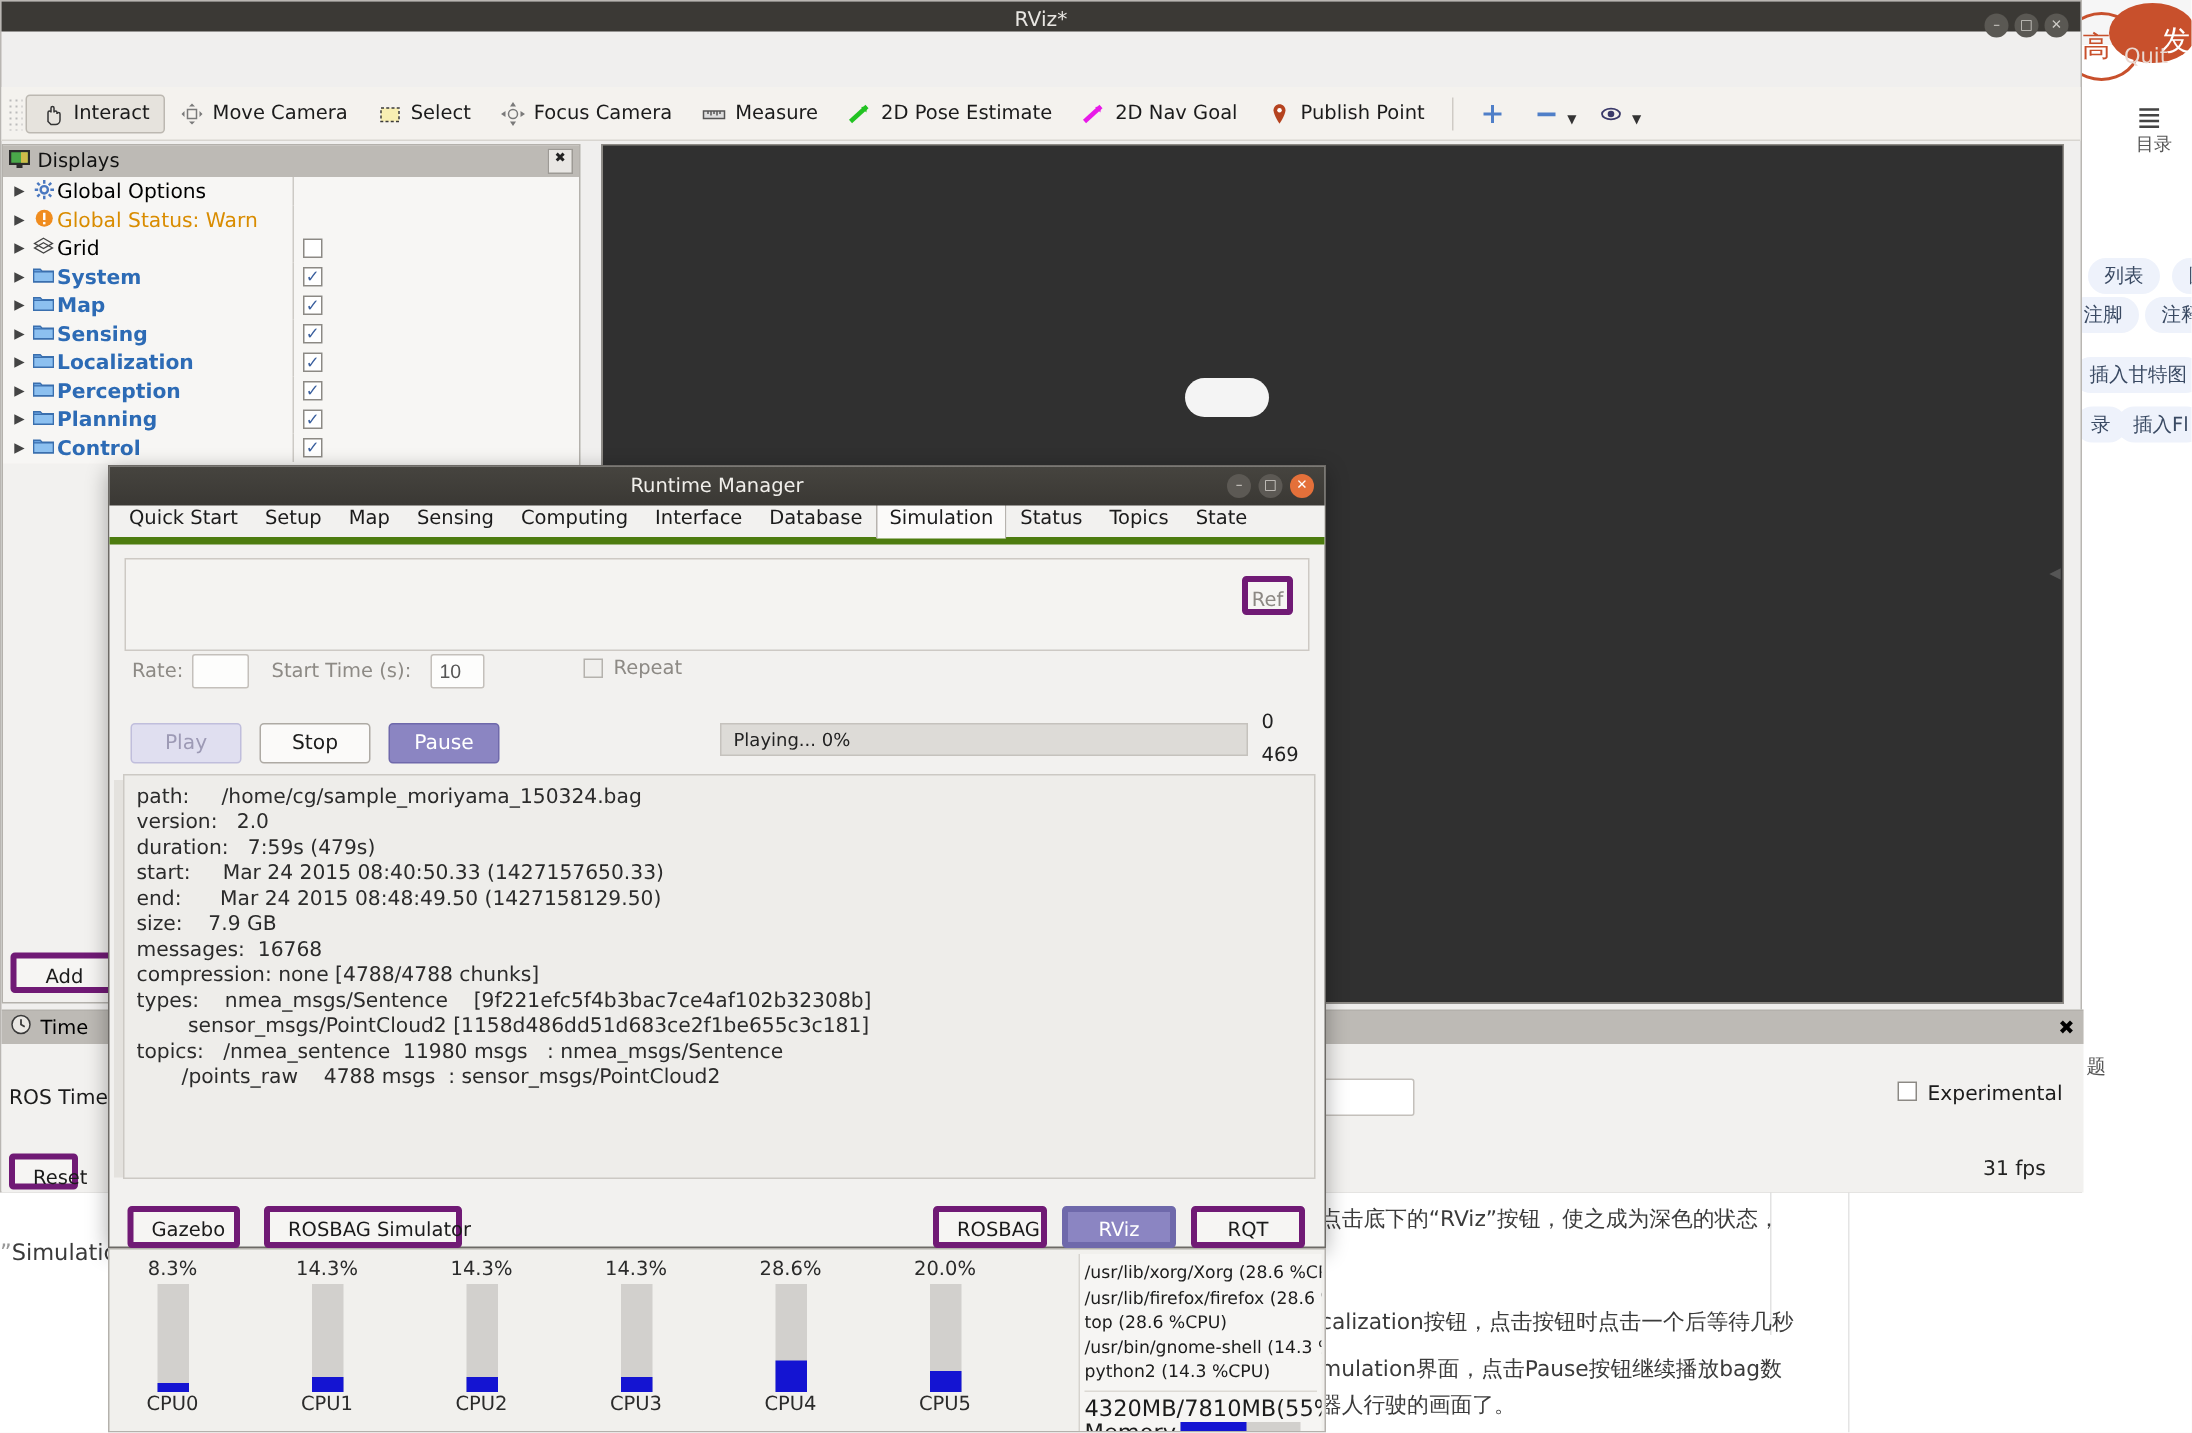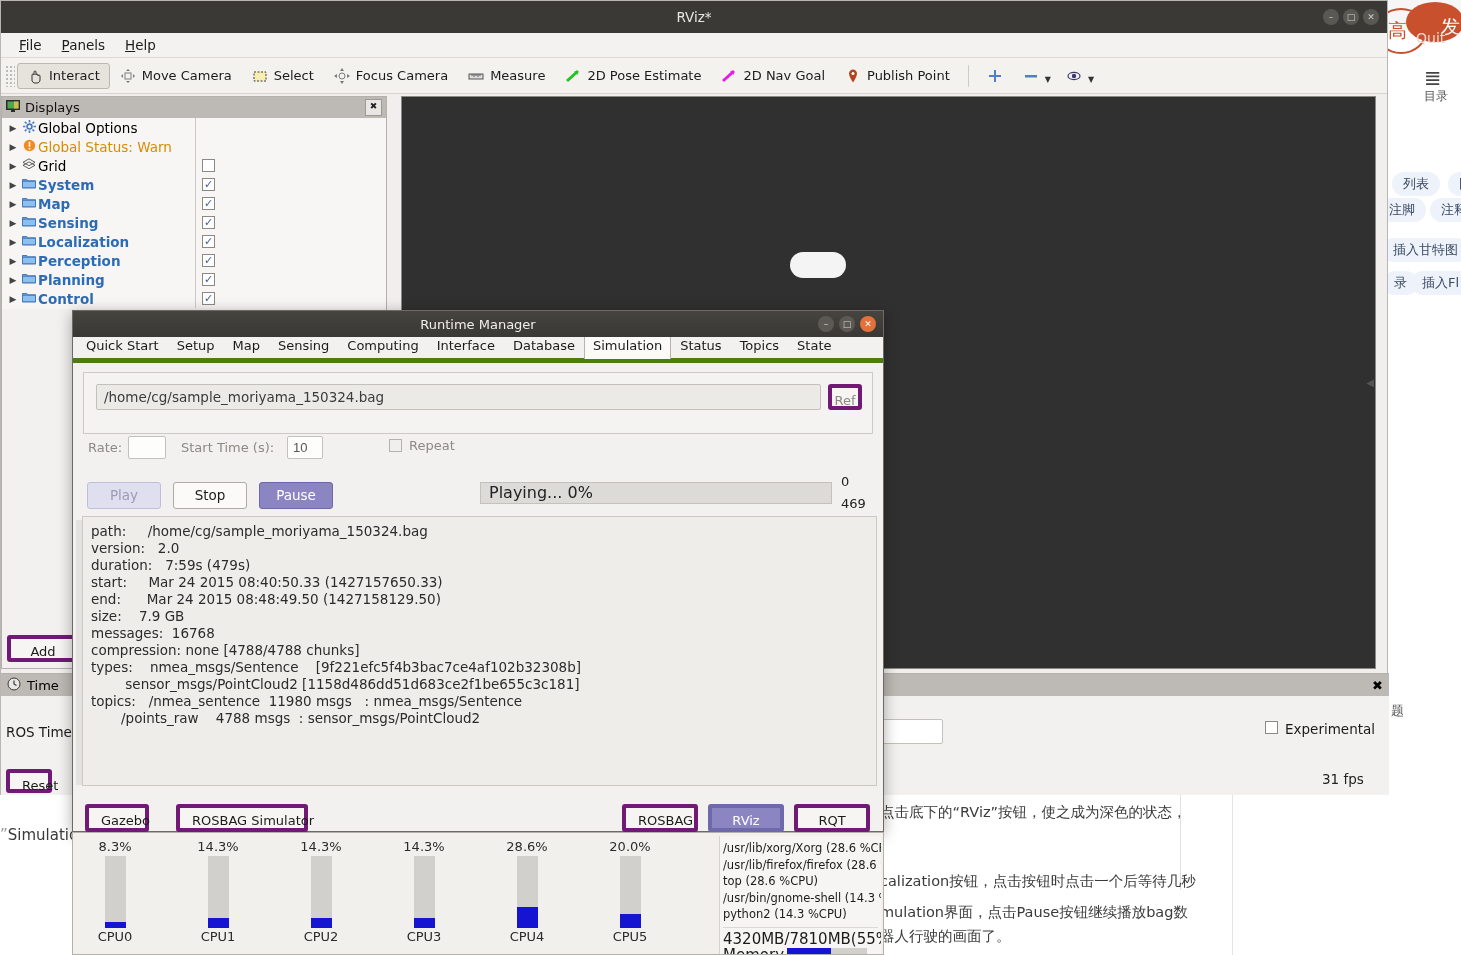--- a/index.html
+++ b/index.html
@@ -43,23 +43,23 @@
   .doc-cjk { position:absolute; color:#3b3b3b; font-size:14.5px; white-space:nowrap; }
   .doc-divider { position:absolute; width:1px; background:#e4e4e4; }
 
   
   #rviz {
     position:absolute; left:0; top:0; width:1388px; height:795px;
     background:#f0efee; border:1px solid #b9b6b2;
     box-sizing:border-box;
   }
   .rviz-titlebar {
-    position:absolute; left:0; top:0; width:100%; height:32px;
+    position:absolute; left:0; top:0; width:100%; height:20px;
     background:#3b3935; color:#e8e6e2;
-    display:flex; align-items:center; justify-content:center;
+    display:flex; align-items:flex-end; justify-content:center;
     font-size:13.5px;
   }
   .win-btns { position:absolute; right:8px; top:8px; display:flex; gap:4px; }
   .win-btn {
     width:16px; height:16px; border-radius:50%;
     background:#5a5853; color:#cfcdc8; font-size:9px; line-height:16px;
     text-align:center;
   }
   .win-btn.close { background:#5a5853; }
   .menubar {
@@ -204,21 +204,21 @@
   .ctl-btn {
     position:absolute; border-radius:3px; font-size:13.5px; height:27px;
     line-height:25px; text-align:center; box-sizing:border-box;
   }
   .ctl-btn.play { background:#e0dff0; border:1px solid #c0bedc; color:#9d9ab5; }
   .ctl-btn.stop { background:#fbfaf9; border:1px solid #aeaaa4; color:#1b1b1b; }
   .ctl-btn.pause { background:#8b85c2; border:1px solid #6f69ab; color:#ffffff; }
   .progress {
     position:absolute; left:479px; top:471px; width:352px; height:22px;
     background:#dddbd7; border:1px solid #c5c2bd; box-sizing:border-box;
-    font-size:16px; color:#222; padding-left:8px; line-height:20px;
+    font-size:12px; color:#222; padding-left:8px; line-height:20px;
   }
   .prog-num { position:absolute; font-size:13px; color:#222; }
   .log {
     position:absolute; left:75px; top:510px; width:797px; height:280px;
     background:#eeedea; border:1px solid #ccc9c4; box-sizing:border-box;
     font-size:13.5px; color:#2b2b2b; line-height:17px; padding:6px 8px;
     white-space:pre; overflow:hidden;
   }
   .log-scroll {
     position:absolute; left:73px; top:510px; width:6px; height:280px;
@@ -294,25 +294,20 @@
 
     <div class="rviz-titlebar">
       <span>RViz*</span>
       <div class="win-btns">
         <div class="win-btn">–</div>
         <div class="win-btn">□</div>
         <div class="win-btn close">✕</div>
       </div>
     </div>
 
-    <div class="menubar">
-      <div class="menu-item"><u>F</u>ile</div>
-      <div class="menu-item"><u>P</u>anels</div>
-      <div class="menu-item"><u>H</u>elp</div>
-    </div>
 
     <div class="toolbar">
       <div class="tb-grip"></div>
 
       <div class="tb-btn active">
         <span class="tb-ico">
           <svg width="16" height="16" viewBox="0 0 16 16">
               <path d="M5 13V7c0-.6.4-1 1-1s1 .4 1 1V4c0-.6.4-1 1-1s1 .4 1 1v3c0-.6.4-1 1-1s1 .4 1 1v1c0-.5.4-1 1-1s1 .5 1 1v4c0 1.6-1.3 3-3 3H7l-2-2z" fill="none" stroke="#333" stroke-width="1"></path>
             </svg>
         </span>
@@ -595,21 +590,20 @@
         <div class="rtm-tab">Database</div>
         <div class="rtm-tab sel">Simulation</div>
         <div class="rtm-tab">Status</div>
         <div class="rtm-tab">Topics</div>
         <div class="rtm-tab">State</div>
       </div>
 
     <div class="rtm-body">
 
       <div class="field-group">
-        <div class="path-input">/home/cg/sample_moriyama_150324.bag</div>
         <div class="btn ref-btn">Ref</div>
       </div>
 
       <div class="small-lab" style="left:15px;top:76px;">Rate:</div>
       <input class="small-input" style="left: 55px; top: 72px; width: 38px; height: 23px;" value="">
 
       <div class="small-lab" style="left:108px;top:76px;text-align:right;">Start Time (s):</div>
       <input class="small-input" style="left: 214px; top: 72px; width: 36px; height: 23px; color: rgb(85, 85, 85);" value="10">
 
       <div style="position:absolute;left:276px;top:74px;display:flex;align-items:center;gap:7px;margin-left:40px;">
@@ -632,21 +626,21 @@
 start:     Mar 24 2015 08:40:50.33 (1427157650.33)
 end:      Mar 24 2015 08:48:49.50 (1427158129.50)
 size:    7.9 GB
 messages:  16768
 compression: none [4788/4788 chunks]
 types:    nmea_msgs/Sentence    [9f221efc5f4b3bac7ce4af102b32308b]
         sensor_msgs/PointCloud2 [1158d486dd51d683ce2f1be655c3c181]
 topics:   /nmea_sentence  11980 msgs   : nmea_msgs/Sentence
        /points_raw    4788 msgs  : sensor_msgs/PointCloud2</div>
 
-      <div class="btn" style="position:absolute;left:12px;top:440px;width:64px;height:28px;line-height:18px;">Gazebo</div>
+      <div class="btn" style="position:absolute;left:12px;top:440px;width:75px;height:28px;line-height:18px;">Gazebo</div>
       <div class="btn" style="position:absolute;left:103px;top:440px;width:132px;height:28px;line-height:18px;">ROSBAG Simulator</div>
 
       <div class="btn" style="position:absolute;left:549px;top:440px;width:76px;height:28px;line-height:18px;">ROSBAG</div>
       <div class="btn" style="position:absolute;left:635px;top:440px;width:76px;height:28px;line-height:18px;background:#8b85c2;border-color:#6f69ab;color:#ffffff;">RViz</div>
       <div class="btn" style="position:absolute;left:721px;top:440px;width:76px;height:28px;line-height:18px;">RQT</div>
     </div>
   </div>
 
   <div id="cpuwid">
     <div id="cpu-cols">

